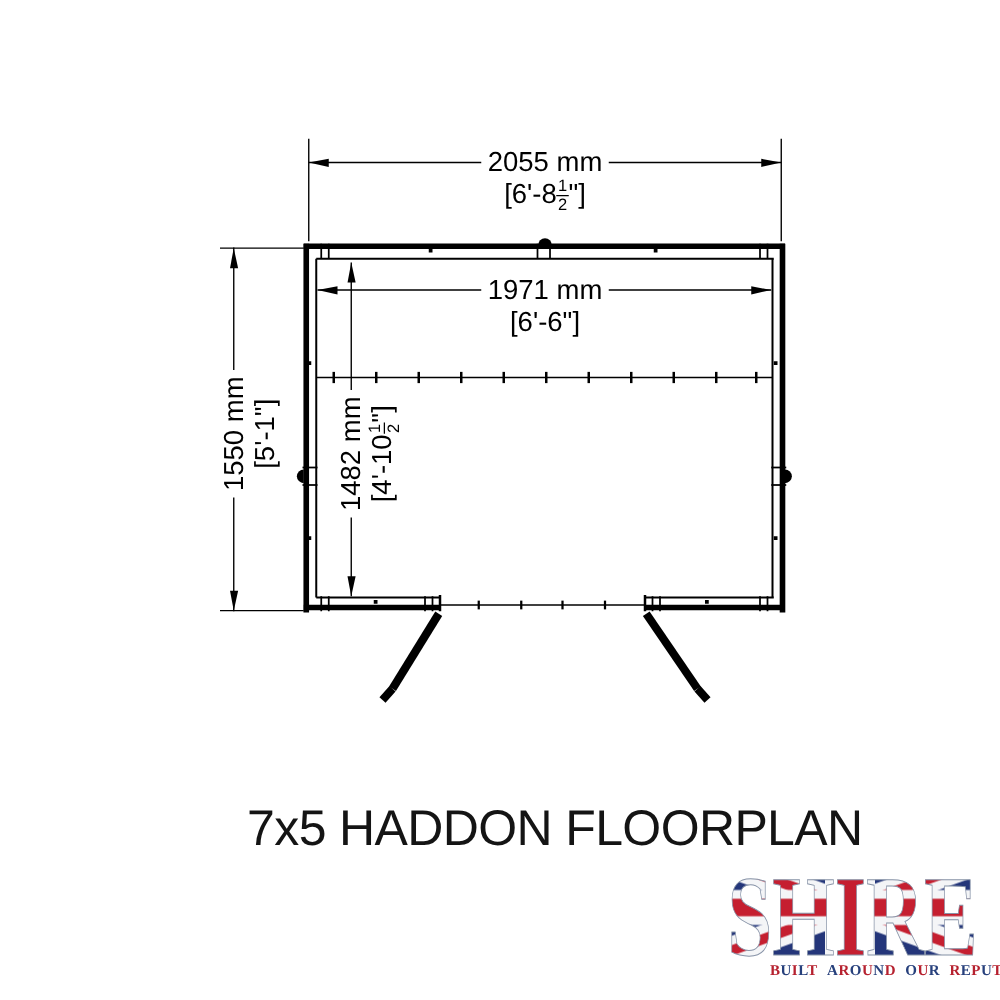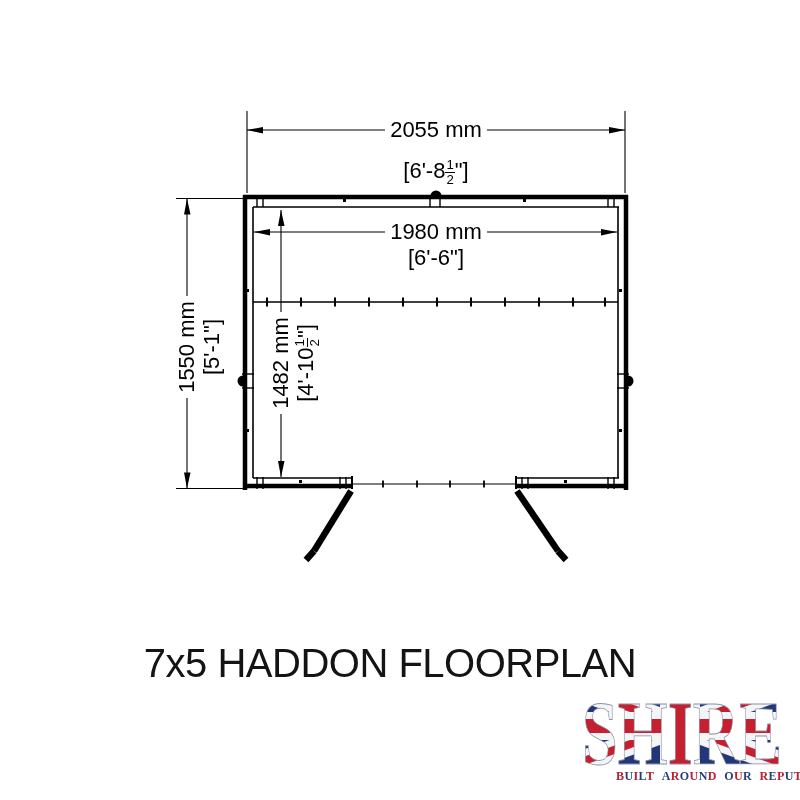--- a/index.html
+++ b/index.html
@@ -17,21 +17,21 @@
   .dim-label .bg{background:#ffffff;padding:0 5px;}
   .rot{transform:rotate(-90deg);}
   .frac{
     display:inline-block;vertical-align:-0.45em;text-align:center;
     font-size:0.6em;line-height:1.05;
   }
   .frac .num{display:block;border-bottom:1.6px solid #000;padding:0 1px;}
   .frac .den{display:block;}
   
   #plan-title{
-    position:absolute;left:90px;top:638px;width:600px;text-align:center;
+    position:absolute;left:90px;top:638px;width:600px;text-align:right;
     font-size:40px;letter-spacing:-0.5px;color:#141414;line-height:50px;
   }
   
   #logo-tagline{
     position:absolute;left:570px;top:769px;width:222px;text-align:center;
     font-family:"Liberation Serif",serif;font-weight:bold;font-size:12px;
     letter-spacing:0.4px;line-height:14px;white-space:nowrap;margin-left:46px;
   }
 </style>
 </head>
@@ -158,26 +158,26 @@
   <g stroke="#000" stroke-width="1.1">
     <line x1="281" y1="210" x2="281" y2="477"></line>
     <polygon points="281,210 278,226 284.5,226" fill="#000" stroke="none"></polygon>
     <polygon points="281,477 278,461 284.5,461" fill="#000" stroke="none"></polygon>
   </g>
 </svg>
 
 <div class="dim-label" style="left:346px;top:117px;width:180px;">
   <span class="bg">2055 mm</span>
 </div>
-<div class="dim-label" style="left:346px;top:142px;width:180px;margin-top:16px;">
+<div class="dim-label" style="left:346px;top:142px;width:180px;">
   <span class="bg"><span>[6'-8</span><span class="frac"><span class="num">1</span><span class="den">2</span></span><span>"]</span></span>
 </div>
 
 <div class="dim-label" style="left:346px;top:219px;width:180px;">
-  <span class="bg">1980 mm</span>
+  <span class="bg">1971 mm</span>
 </div>
 <div class="dim-label" style="left:346px;top:245px;width:180px;">
   <span class="bg">[6'-6"]</span>
 </div>
 
 <div class="dim-label rot" style="left:139px;top:322px;width:120px;height:50px;">
   <div><span class="bg">1550 mm</span></div>
   <div><span class="bg">[5'-1"]</span></div>
 </div>
 

